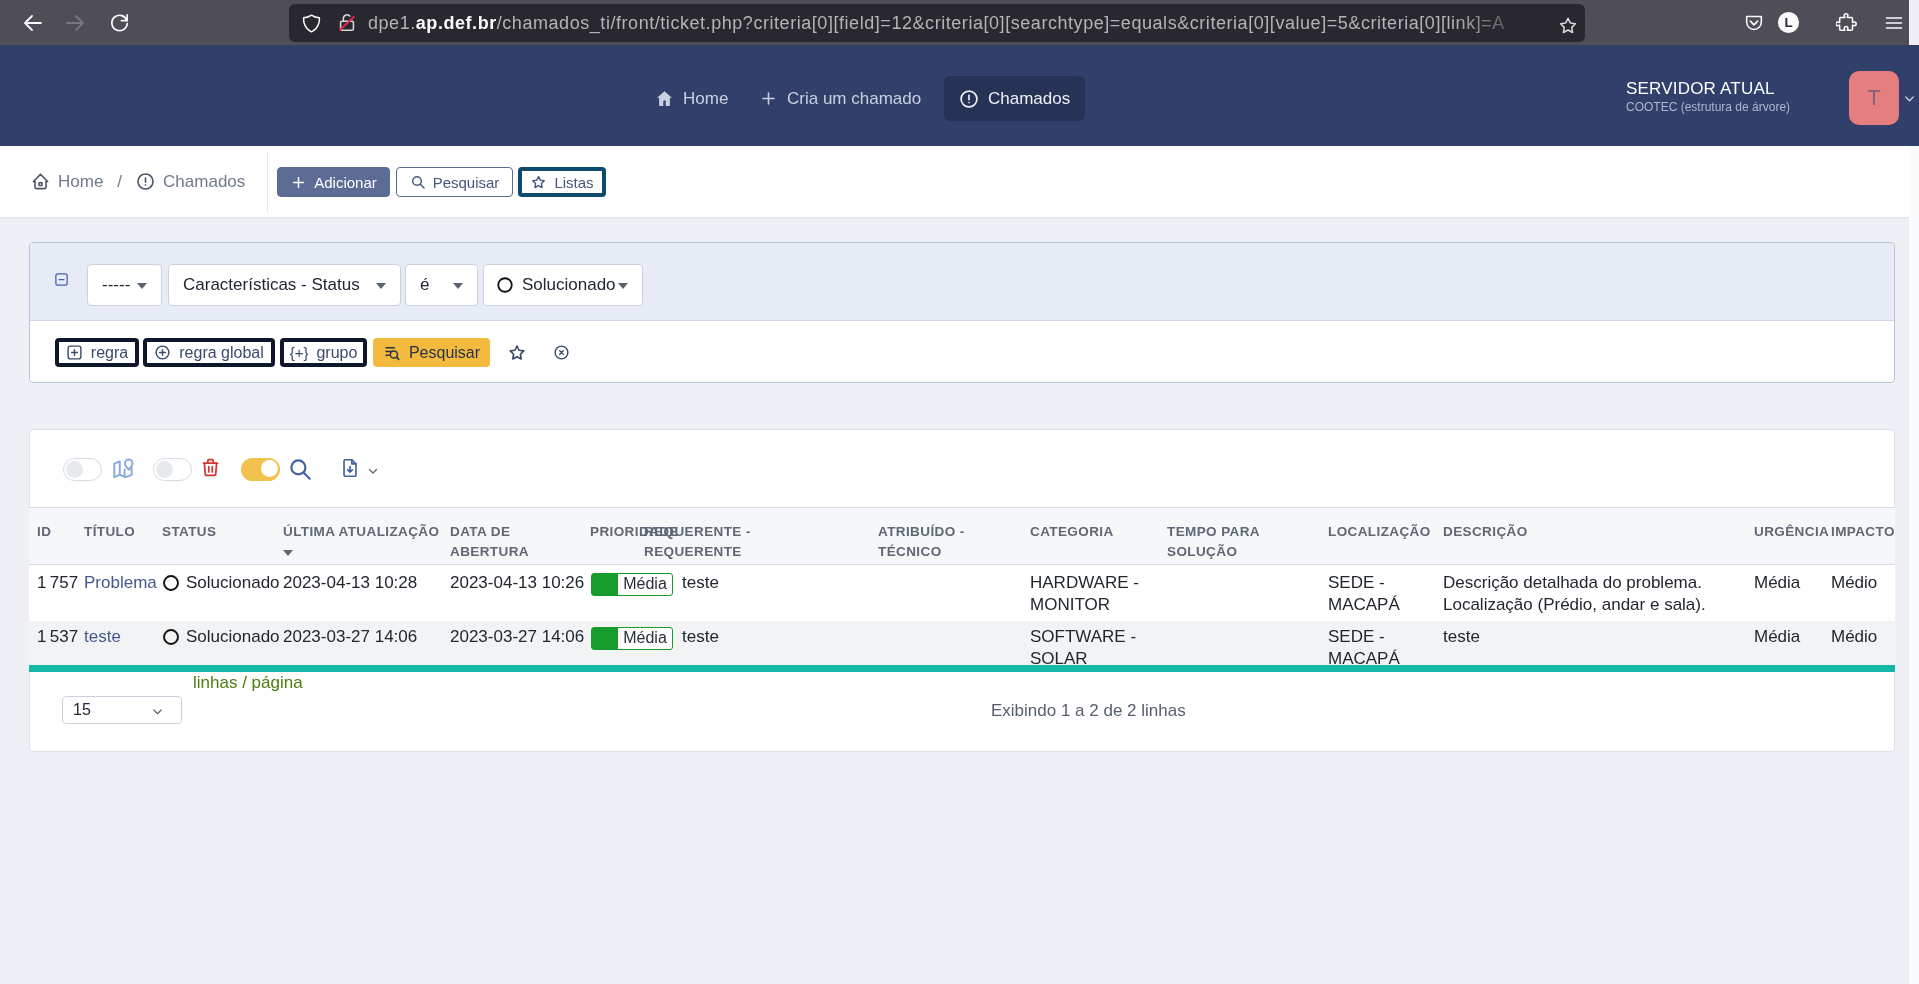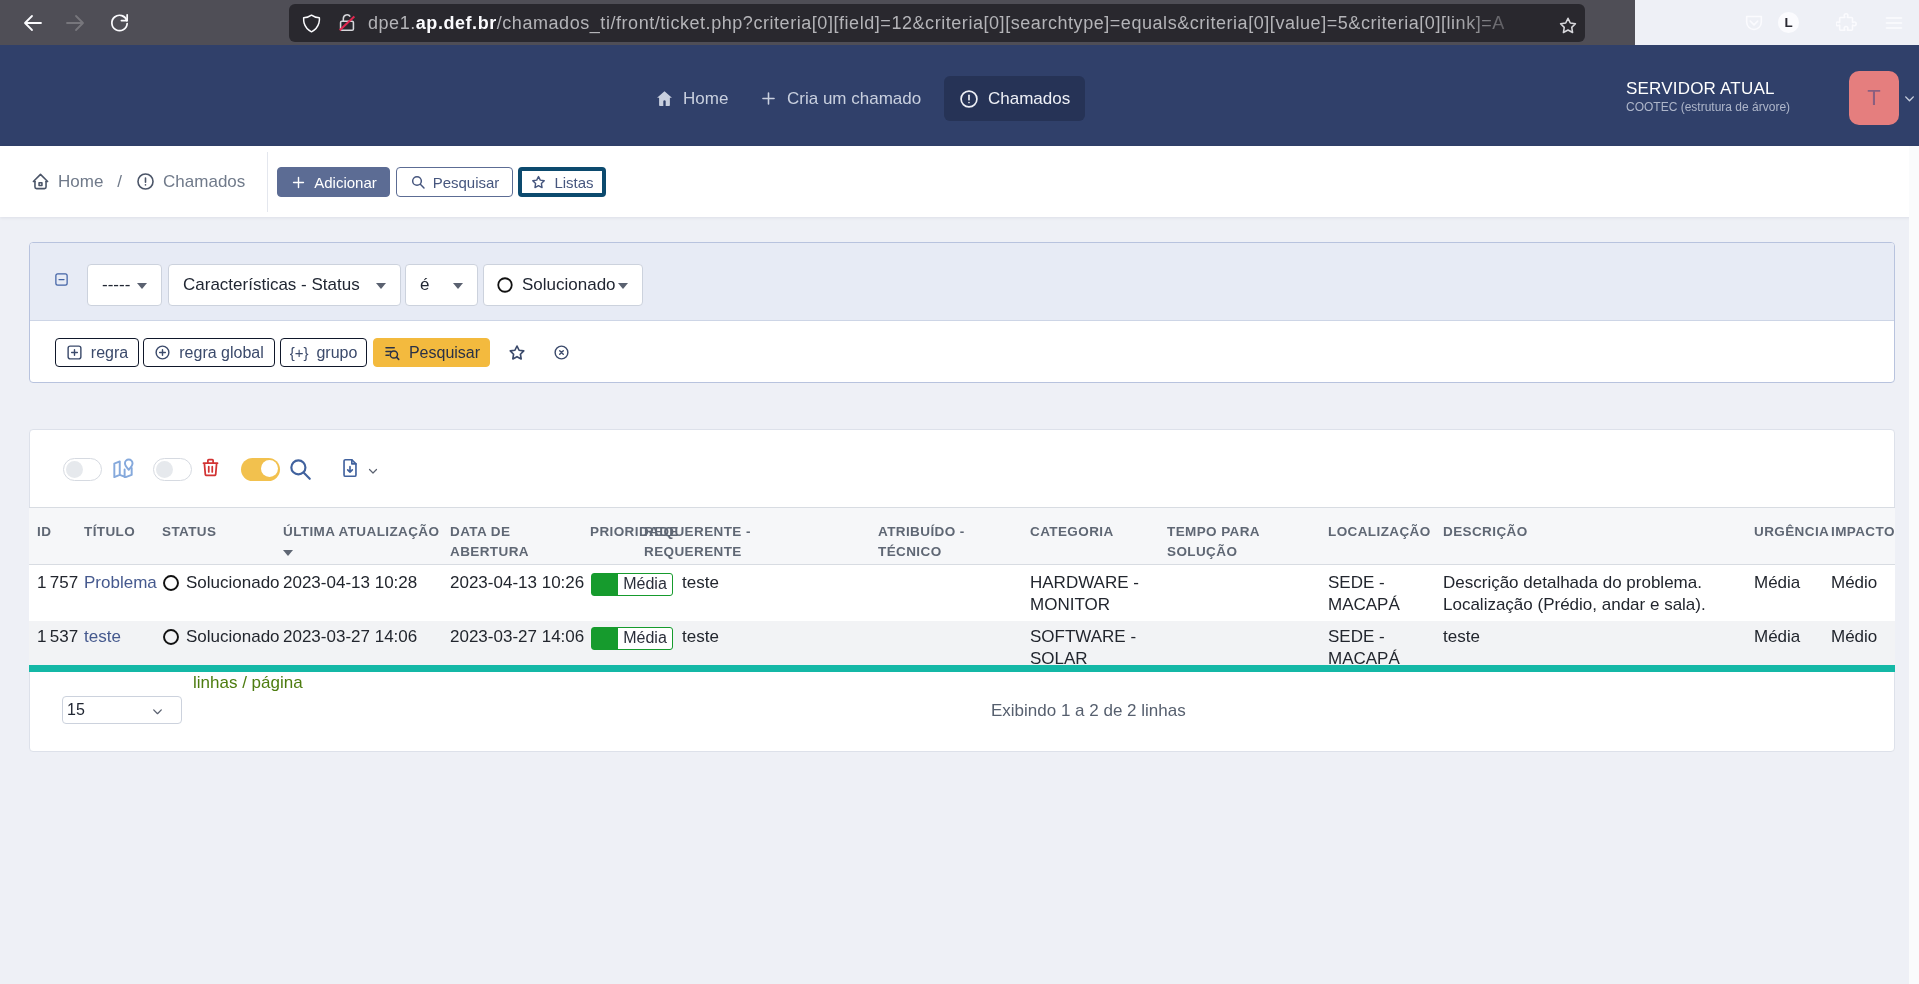--- a/index.html
+++ b/index.html
@@ -1,20 +1,20 @@
 <!DOCTYPE html>
 <html><head>
 <meta charset="utf-8">
 <style>
 html,body{margin:0;padding:0}
 body{width:1919px;height:984px;font-family:"Liberation Sans",sans-serif;position:relative;background:#eef0f6;overflow:hidden}
 .abs{position:absolute}
 svg{display:block}
 
-#chrome{position:absolute;left:0;top:0;width:1635px;height:45px;background:#4f4e56}
+#chrome{position:absolute;left:0;top:0;width:1909px;height:45px;background:#4f4e56}
 #urlbar{position:absolute;left:289px;top:4px;width:1296px;height:38px;border-radius:6px;background:#29282e;display:flex;align-items:center}
 #urltext{font-size:18px;letter-spacing:0.55px;color:#b4b4b8;white-space:nowrap;overflow:hidden;margin-left:10px;width:1180px;
   -webkit-mask-image:linear-gradient(90deg,#000 92%,transparent 99%);mask-image:linear-gradient(90deg,#000 92%,transparent 99%)}
 #urltext b{color:#fbfbfe;font-weight:bold}
 
 #hdr{position:absolute;left:0;top:45px;width:1919px;height:101px;background:#30406a}
 .navitem{position:absolute;top:31px;height:45px;display:flex;align-items:center;color:#c9d0df;font-size:17px;gap:9px}
 #nav-chamados{background:#263356;border-radius:6px;color:#eef0f6;padding:0 15px}
 #srv1{position:absolute;left:1626px;top:34px;color:#fff;font-size:17px;font-weight:normal;letter-spacing:.2px}
 #srv2{position:absolute;left:1626px;top:55px;color:#aeb6ca;font-size:12px}
@@ -25,21 +25,21 @@
 .btn{display:inline-flex;align-items:center;justify-content:center;gap:7px;border-radius:4px;font-size:15px;box-sizing:border-box}
 #btn-add{position:absolute;left:277px;top:21px;width:113px;height:30px;background:#5c6c94;color:#fff;border:1px solid #5c6c94}
 #btn-pesq{position:absolute;left:396px;top:21px;width:117px;height:30px;background:#fff;color:#46567e;border:1px solid #5c6c94}
 #btn-listas{position:absolute;left:518px;top:21px;width:88px;height:30px;background:#fff;color:#46567e;border:4px solid #0c4a6e}
 #vsep{position:absolute;left:267px;top:6px;width:1px;height:60px;background:#e4e7ee}
 
 #criteria{position:absolute;left:29px;top:242px;width:1866px;height:141px;border:1px solid #b8c3de;border-radius:4px;background:#fff;box-sizing:border-box}
 #crit-top{position:absolute;left:0;top:0;width:100%;height:77px;background:#e7ebf5;border-bottom:1px solid #cdd5e6;border-radius:3px 3px 0 0}
 .dd{position:absolute;top:264px;height:42px;background:#fff;border:1px solid #ccd2dd;border-radius:4px;box-sizing:border-box;display:flex;align-items:center;font-size:17px;color:#212733}
 .dd .caret{width:0;height:0;border-left:5px solid transparent;border-right:5px solid transparent;border-top:6px solid #5a6170;position:absolute;right:14px;top:18px}
-.pbtn{position:absolute;top:338px;height:29px;background:#fff;border:1px solid #0f172a;border-radius:4px;color:#3b4a6b;font-size:16px;display:inline-flex;align-items:center;justify-content:center;gap:8px;box-sizing:border-box}
+.pbtn{position:absolute;top:338px;height:29px;background:#fff;border:4px solid #0f172a;border-radius:4px;color:#3b4a6b;font-size:16px;display:inline-flex;align-items:center;justify-content:center;gap:8px;box-sizing:border-box}
 
 #card{position:absolute;left:29px;top:429px;width:1866px;height:323px;background:#fff;border:1px solid #dde1ea;border-radius:4px;box-sizing:border-box}
 .toggle{position:absolute;top:458px;width:39px;height:23px;border-radius:12px;box-sizing:border-box}
 .toggle.off{background:#fff;border:1px solid #d6dae1}
 .toggle.off::after{content:"";position:absolute;left:2px;top:2px;width:17px;height:17px;border-radius:50%;background:#e6e9ed}
 .toggle.on{background:#f2c14e}
 .toggle.on::after{content:"";position:absolute;right:2px;top:2px;width:17px;height:17px;border-radius:50%;background:#fff}
 
 .hcell{position:absolute;color:#5f6774;font-size:13.5px;font-weight:bold;letter-spacing:.4px;line-height:20px}
 .cell{position:absolute;color:#22262e;font-size:17px;line-height:22px}
@@ -298,20 +298,20 @@
   </div>
   <div class="cell" style="left:653px;top:5px">teste</div>
   <div class="cell" style="left:1001px;top:5px">SOFTWARE -<br>SOLAR</div>
   <div class="cell" style="left:1299px;top:5px">SEDE -<br>MACAPÁ</div>
   <div class="cell" style="left:1414px;top:5px">teste</div>
   <div class="cell" style="left:1725px;top:5px">Média</div>
   <div class="cell" style="left:1802px;top:5px">Médio</div>
 </div>
 
 <div id="pgsel">
-    <span style="margin-left:4px">15</span>
+    <span style="margin-left:10px">15</span>
 <svg class="abs" style="left:88px;top:8px" width="13" height="13" viewBox="0 0 24 24" fill="none" stroke="#5a6170" stroke-width="2.4" stroke-linecap="round" stroke-linejoin="round">
       <path d="M5 9l7 7 7-7"></path>
     </svg>
 </div>
 <div class="abs" style="left:193px;top:673px;font-size:17px;color:#4d7c0f">linhas / página</div>
 <div class="abs" style="left:991px;top:701px;font-size:17px;color:#565f6e">Exibindo 1 a 2 de 2 linhas</div>
 <div id="scrollbar"></div>
 
 </body></html>

